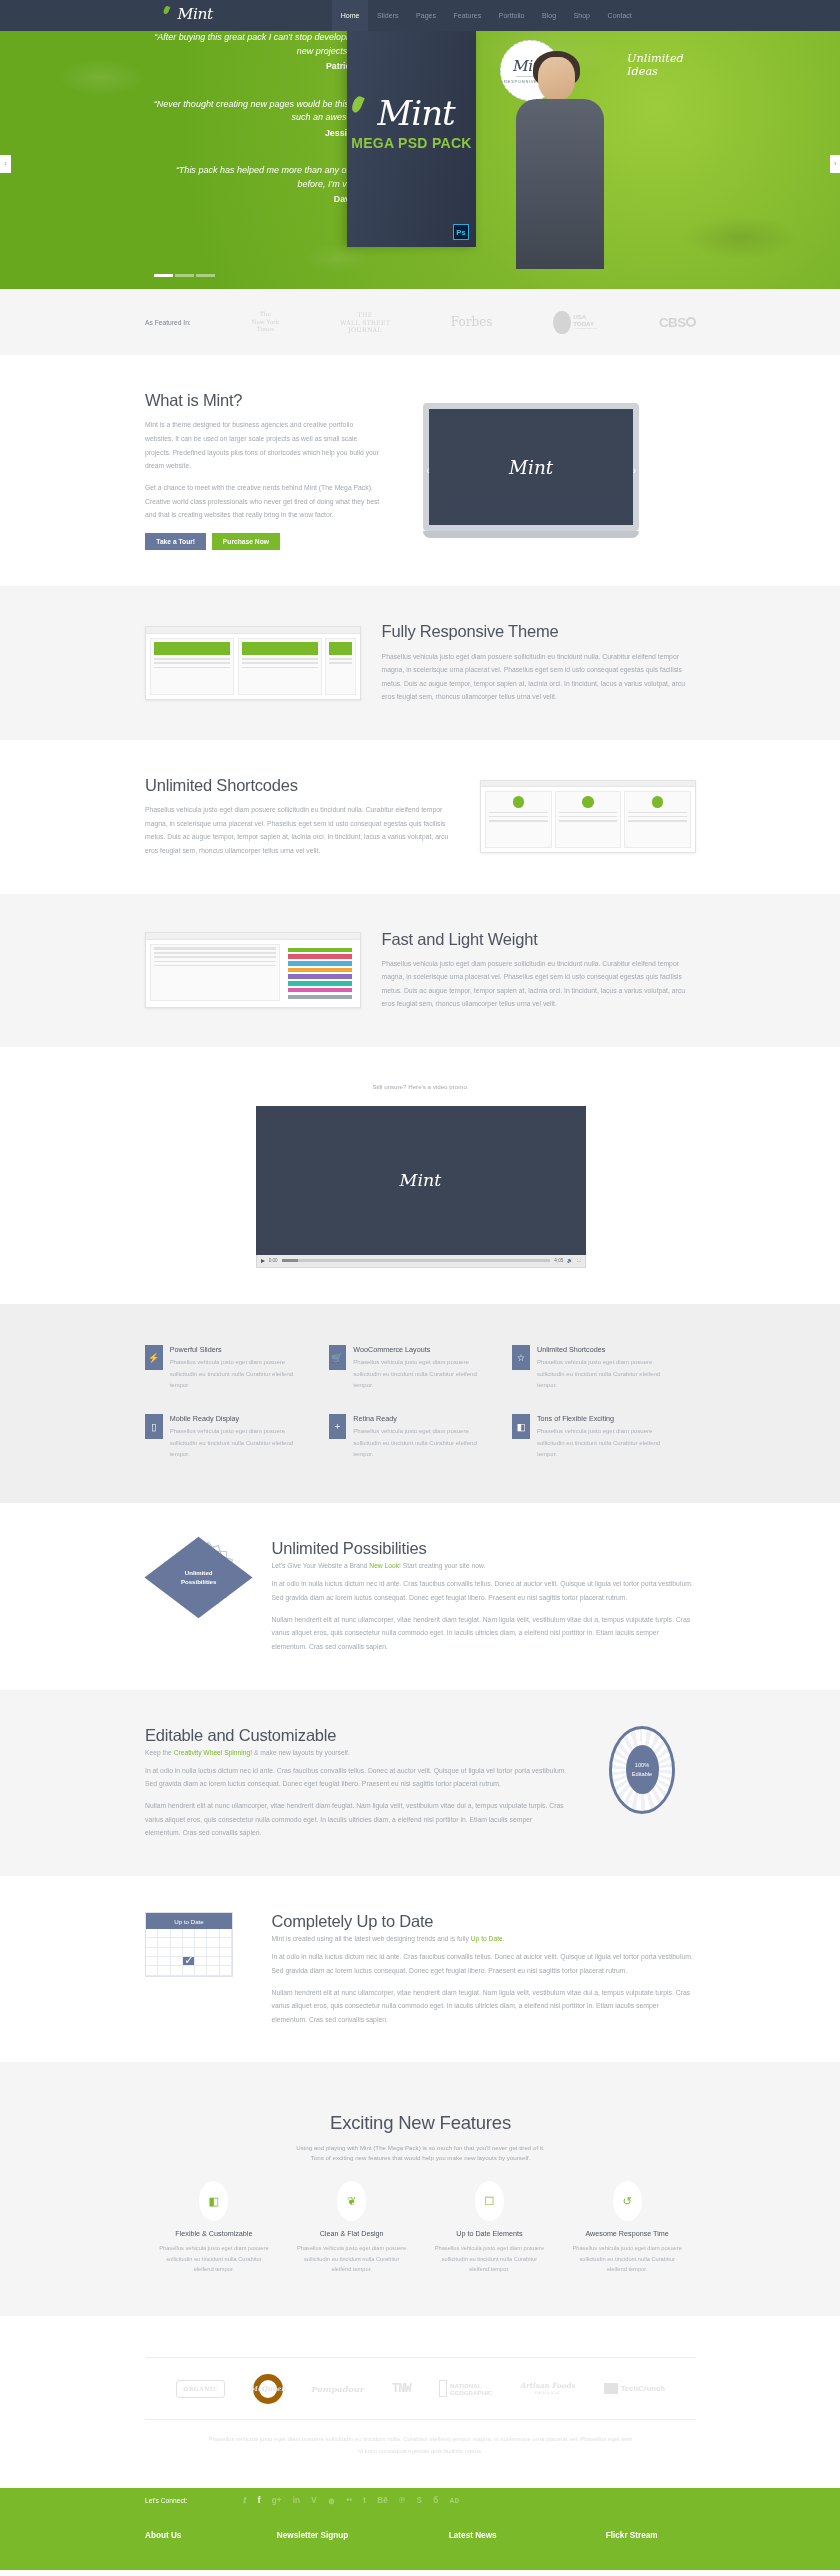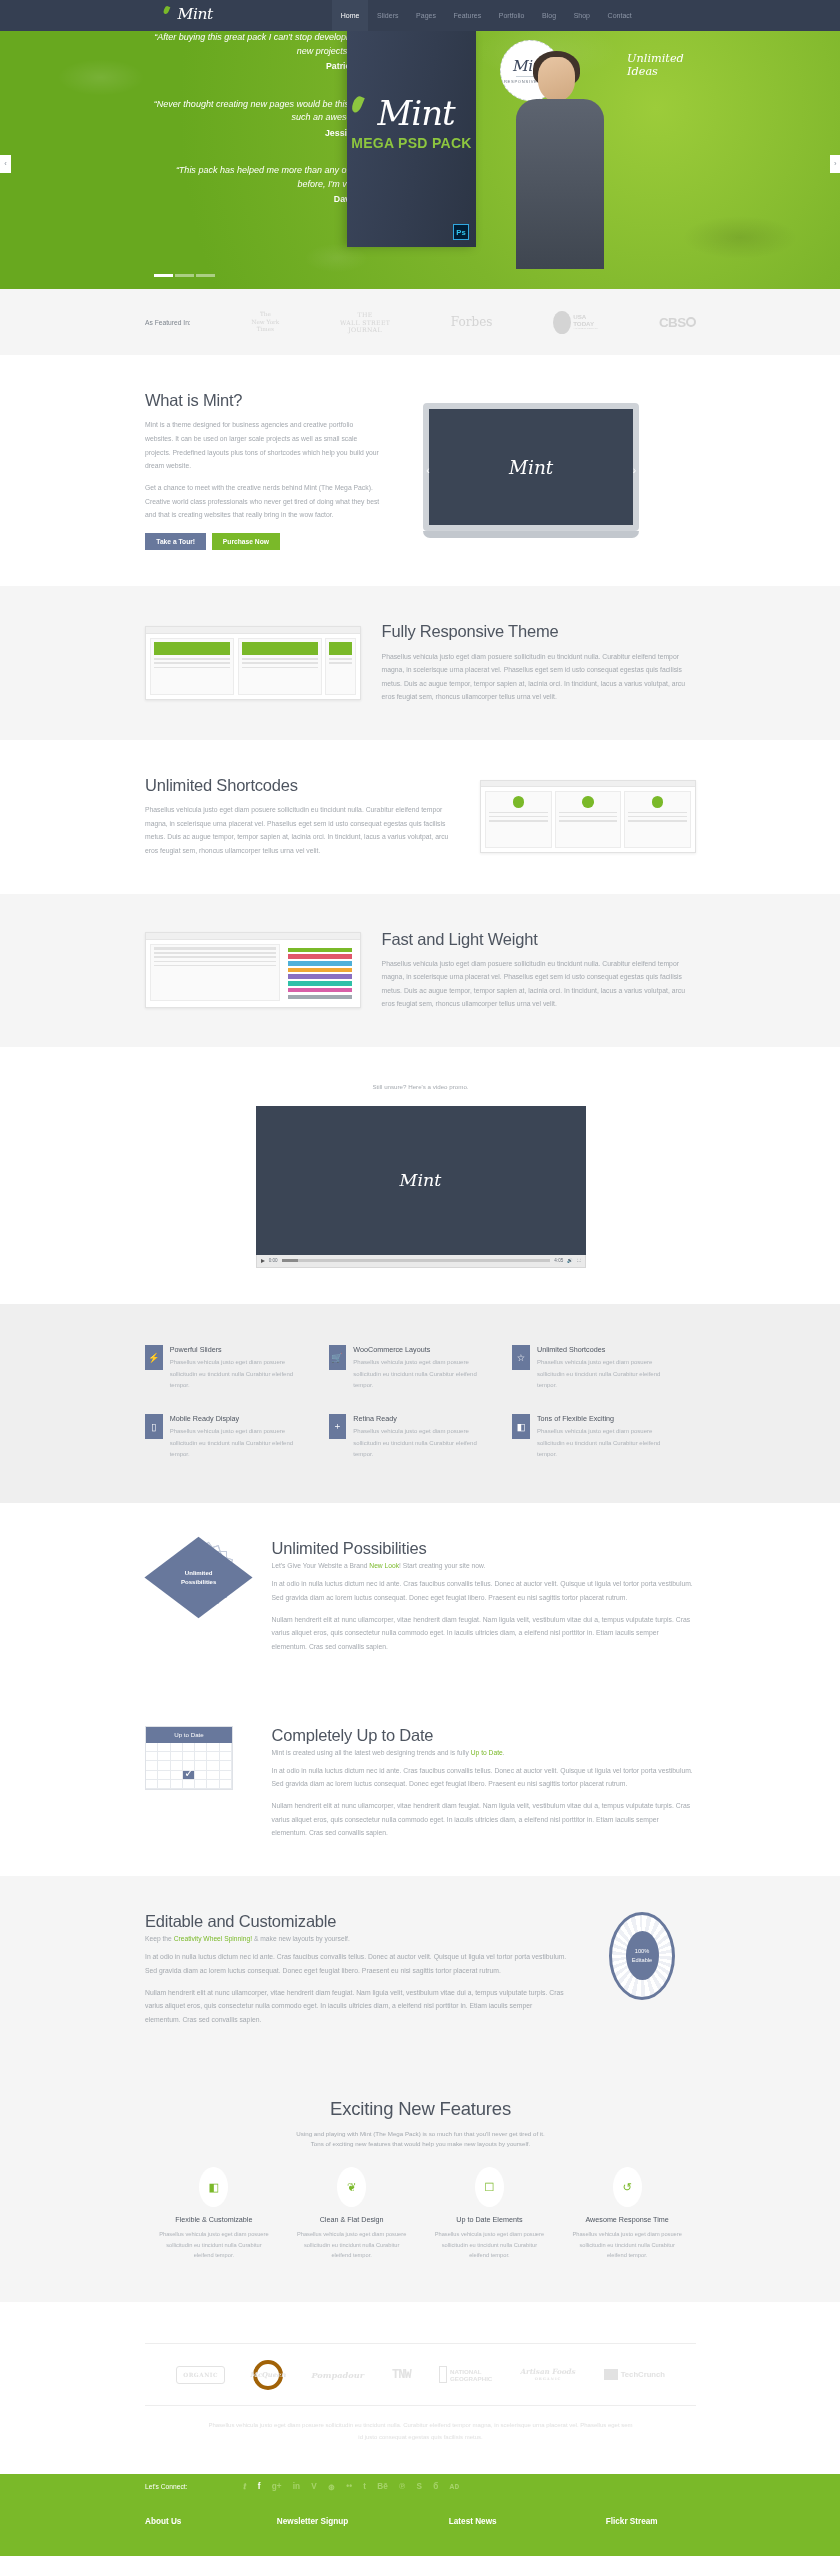--- a/index.html
+++ b/index.html
@@ -175,21 +175,21 @@
   .flogo.usat .txt { font-size: 6.2px; font-weight:bold; line-height:1.05; text-align:left; color:#d4d4d4;}
   .flogo.usat .txt small { font-size: 2.3px; font-weight:normal; display:block; }
   .flogo.cbs { font-size: 13.4px; font-weight: bold; letter-spacing:-0.5px; display:flex; align-items:center;}
   .flogo.cbs .eye { width: 9.8px; height:9.8px; border-radius:50%; border:2.1px solid #d4d4d4; margin-left:0.5px;}
 
   
   .sec { padding: 36px 16px; }
   .sec.grey { background:#f5f5f5; }
   .sec.grey2 { background:#efefef; }
   h2.title { font-size: 16.5px; font-weight: 300; color:#4e5560; letter-spacing:-0.2px; }
-  h2.title.big { font-size: 18.5px; }
+  h2.title.big { font-size: 18.5px; margin-top: 14px; }
   p.body { font-size: 6.8px; line-height: 2.0; color:#a4a9af; margin-top: 8.2px; }
   .btns { margin-top: 11.3px; display:flex; gap:5.2px; }
   .btn {
     display:inline-block; padding: 5.2px 11.3px; font-size: 6.7px; color:#fff;
     text-decoration:none; font-weight:bold; border:0; cursor:pointer;
     font-family:"Liberation Sans",sans-serif;
   }
   .btn.blue { background:#68789c; }
   .btn.green { background:#7ab929; }
 
@@ -299,21 +299,21 @@
     display:flex; align-items:center; justify-content:center; color:#7ab929; font-size: 11.3px;
   }
   .feat4 h4 { font-size: 7.2px; font-weight: normal; color:#4e5560; margin-bottom: 5.2px;}
   .feat4 p { font-size: 5.7px; line-height: 1.9; color:#aeb3b9; }
 
   
   .clients-rule { border-top:0.5px solid #ededed; }
   .clients-row { display:flex; align-items:center; justify-content:space-between; padding: 15.5px 31px; }
   .clogo { color:#e2e2e2; font-weight:bold; }
   .clogo.organic { border:1px solid #e2e2e2; border-radius: 3.1px; padding: 5.2px 6.2px; font-family:"DejaVu Serif",serif; font-size: 5.7px; letter-spacing:0.5px;}
-  .clogo.mcqueen { border:4px solid #a16207; border-radius:50%; width: 30px; height:30px; display:flex; align-items:center; justify-content:center; font-family:"DejaVu Serif",serif; font-style:italic; font-size: 6.7px;}
+  .clogo.mcqueen { border:6px solid #a16207; border-radius:50%; width: 30px; height:30px; display:flex; align-items:center; justify-content:center; font-family:"DejaVu Serif",serif; font-style:italic; font-size: 6.7px;}
   .clogo.pomp { font-family:"DejaVu Serif",serif; font-style:italic; font-size: 8.2px; }
   .clogo.tnw { font-size: 12px; letter-spacing:-1px;font-family:Liberation Mono, monospace; }
   .clogo.natgeo { display:flex; align-items:center; gap:3.1px; }
   .clogo.natgeo .fr { width:8.2px; height:17.5px; border:1.5px solid #e2e2e2; }
   .clogo.natgeo .tt { font-size: 6.2px; line-height:1.15; text-align:left; }
   .clogo.artisan { font-family:"DejaVu Serif",serif; font-style:italic; font-size: 7.2px; text-align:center; line-height:1.2;}
   .clogo.artisan small { font-size: 3.6px; letter-spacing: 1px; display:block; font-style:normal;}
   .clogo.tc { display:flex; align-items:center; gap:2.6px; font-size: 7.7px; }
   .clogo.tc .sq { width: 14.4px; height: 11.3px; background:#e2e2e2; }
   .clients-note { text-align:center; font-size: 6px; line-height:2; color:#e0e0e0; padding: 12.4px 62px 0; }
@@ -651,89 +651,89 @@
         <h2 class="title">Unlimited Possibilities</h2>
         <p class="lead">
           <span>Let's Give Your Website a Brand </span><b>New Look</b><span>! Start creating your site now.</span>
         </p>
         <p class="body">In at odio in nulla luctus dictum nec id ante. Cras faucibus convallis tellus. Donec at auctor velit. Quisque ut ligula vel tortor porta vestibulum. Sed gravida diam ac lorem luctus consequat. Donec eget feugiat libero. Praesent eu nisi sagittis tortor placerat rutrum.</p>
         <p class="body">Nullam hendrerit elit at nunc ullamcorper, vitae hendrerit diam feugiat. Nam ligula velit, vestibulum vitae dui a, tempus vulputate turpis. Cras varius aliquet eros, quis consectetur nulla commodo eget. In iaculis ultricies diam, a eleifend nisl porttitor in. Etiam iaculis semper elementum. Cras sed convallis sapien.</p>
       </div>
     </div>
   </div>
 
-  <div class="sec">
-    <div class="container" style="display:flex;gap:18.5px;align-items:flex-start">
-      <div class="cal-wrap">
-        <div class="cal">
-          <div class="hd">Up to Date</div>
-          <div class="rows" id="calRows">
-              <div class=""></div>
-              <div class=""></div>
-              <div class=""></div>
-              <div class=""></div>
-              <div class=""></div>
-              <div class=""></div>
-              <div class=""></div>
-              <div class=""></div>
-              <div class=""></div>
-              <div class=""></div>
-              <div class=""></div>
-              <div class=""></div>
-              <div class=""></div>
-              <div class=""></div>
-              <div class=""></div>
-              <div class=""></div>
-              <div class=""></div>
-              <div class=""></div>
-              <div class=""></div>
-              <div class=""></div>
-              <div class=""></div>
-              <div class=""></div>
-              <div class=""></div>
-              <div class=""></div>
-              <div class="mark"></div>
-              <div class=""></div>
-              <div class=""></div>
-              <div class=""></div>
-              <div class=""></div>
-              <div class=""></div>
-              <div class=""></div>
-              <div class=""></div>
-              <div class=""></div>
-              <div class=""></div>
-              <div class=""></div>
-            </div>
-        </div>
-      </div>
-      <div style="flex:1">
-        <h2 class="title">Completely Up to Date</h2>
-        <p class="lead">
-          <span>Mint is created using all the latest web designing trends and is fully </span><b>Up to Date</b><span>.</span>
-        </p>
-        <p class="body">In at odio in nulla luctus dictum nec id ante. Cras faucibus convallis tellus. Donec at auctor velit. Quisque ut ligula vel tortor porta vestibulum. Sed gravida diam ac lorem luctus consequat. Donec eget feugiat libero. Praesent eu nisi sagittis tortor placerat rutrum.</p>
-        <p class="body">Nullam hendrerit elit at nunc ullamcorper, vitae hendrerit diam feugiat. Nam ligula velit, vestibulum vitae dui a, tempus vulputate turpis. Cras varius aliquet eros, quis consectetur nulla commodo eget. In iaculis ultricies diam, a eleifend nisl porttitor in. Etiam iaculis semper elementum. Cras sed convallis sapien.</p>
-      </div>
-    </div>
-  </div>
-
   <div class="sec grey">
     <div class="container" style="display:flex;gap:18.5px;align-items:flex-start">
       <div style="flex:1">
         <h2 class="title">Editable and Customizable</h2>
         <p class="lead">
           <span>Keep the </span><b>Creativity Wheel Spinning!</b><span> &amp; make new layouts by yourself.</span>
         </p>
         <p class="body">In at odio in nulla luctus dictum nec id ante. Cras faucibus convallis tellus. Donec at auctor velit. Quisque ut ligula vel tortor porta vestibulum. Sed gravida diam ac lorem luctus consequat. Donec eget feugiat libero. Praesent eu nisi sagittis tortor placerat rutrum.</p>
         <p class="body">Nullam hendrerit elit at nunc ullamcorper, vitae hendrerit diam feugiat. Nam ligula velit, vestibulum vitae dui a, tempus vulputate turpis. Cras varius aliquet eros, quis consectetur nulla commodo eget. In iaculis ultricies diam, a eleifend nisl porttitor in. Etiam iaculis semper elementum. Cras sed convallis sapien.</p>
       </div>
       <div class="wheel-wrap">
         <div class="wheel">
             <div class="hub">100% Editable</div>
           </div>
+      </div>
+    </div>
+  </div>
+
+  <div class="sec">
+    <div class="container" style="display:flex;gap:18.5px;align-items:flex-start">
+      <div class="cal-wrap">
+        <div class="cal">
+          <div class="hd">Up to Date</div>
+          <div class="rows" id="calRows">
+              <div class=""></div>
+              <div class=""></div>
+              <div class=""></div>
+              <div class=""></div>
+              <div class=""></div>
+              <div class=""></div>
+              <div class=""></div>
+              <div class=""></div>
+              <div class=""></div>
+              <div class=""></div>
+              <div class=""></div>
+              <div class=""></div>
+              <div class=""></div>
+              <div class=""></div>
+              <div class=""></div>
+              <div class=""></div>
+              <div class=""></div>
+              <div class=""></div>
+              <div class=""></div>
+              <div class=""></div>
+              <div class=""></div>
+              <div class=""></div>
+              <div class=""></div>
+              <div class=""></div>
+              <div class="mark"></div>
+              <div class=""></div>
+              <div class=""></div>
+              <div class=""></div>
+              <div class=""></div>
+              <div class=""></div>
+              <div class=""></div>
+              <div class=""></div>
+              <div class=""></div>
+              <div class=""></div>
+              <div class=""></div>
+            </div>
+        </div>
+      </div>
+      <div style="flex:1">
+        <h2 class="title">Completely Up to Date</h2>
+        <p class="lead">
+          <span>Mint is created using all the latest web designing trends and is fully </span><b>Up to Date</b><span>.</span>
+        </p>
+        <p class="body">In at odio in nulla luctus dictum nec id ante. Cras faucibus convallis tellus. Donec at auctor velit. Quisque ut ligula vel tortor porta vestibulum. Sed gravida diam ac lorem luctus consequat. Donec eget feugiat libero. Praesent eu nisi sagittis tortor placerat rutrum.</p>
+        <p class="body">Nullam hendrerit elit at nunc ullamcorper, vitae hendrerit diam feugiat. Nam ligula velit, vestibulum vitae dui a, tempus vulputate turpis. Cras varius aliquet eros, quis consectetur nulla commodo eget. In iaculis ultricies diam, a eleifend nisl porttitor in. Etiam iaculis semper elementum. Cras sed convallis sapien.</p>
       </div>
     </div>
   </div>
 
   <div class="sec grey" style="padding:36px 0 41px">
     <div class="container" style="text-align:center">
       <h2 class="title big">Exciting New Features</h2>
       <div class="small-lbl" style="margin-top:9.3px">Using and playing with Mint (The Mega Pack) is so much fun that you'll never get tired of it.</div>
       <div class="small-lbl" style="margin-top:3.1px">Tons of exciting new features that would help you make new layouts by yourself.</div>
       <div class="feat4" id="feat4">

